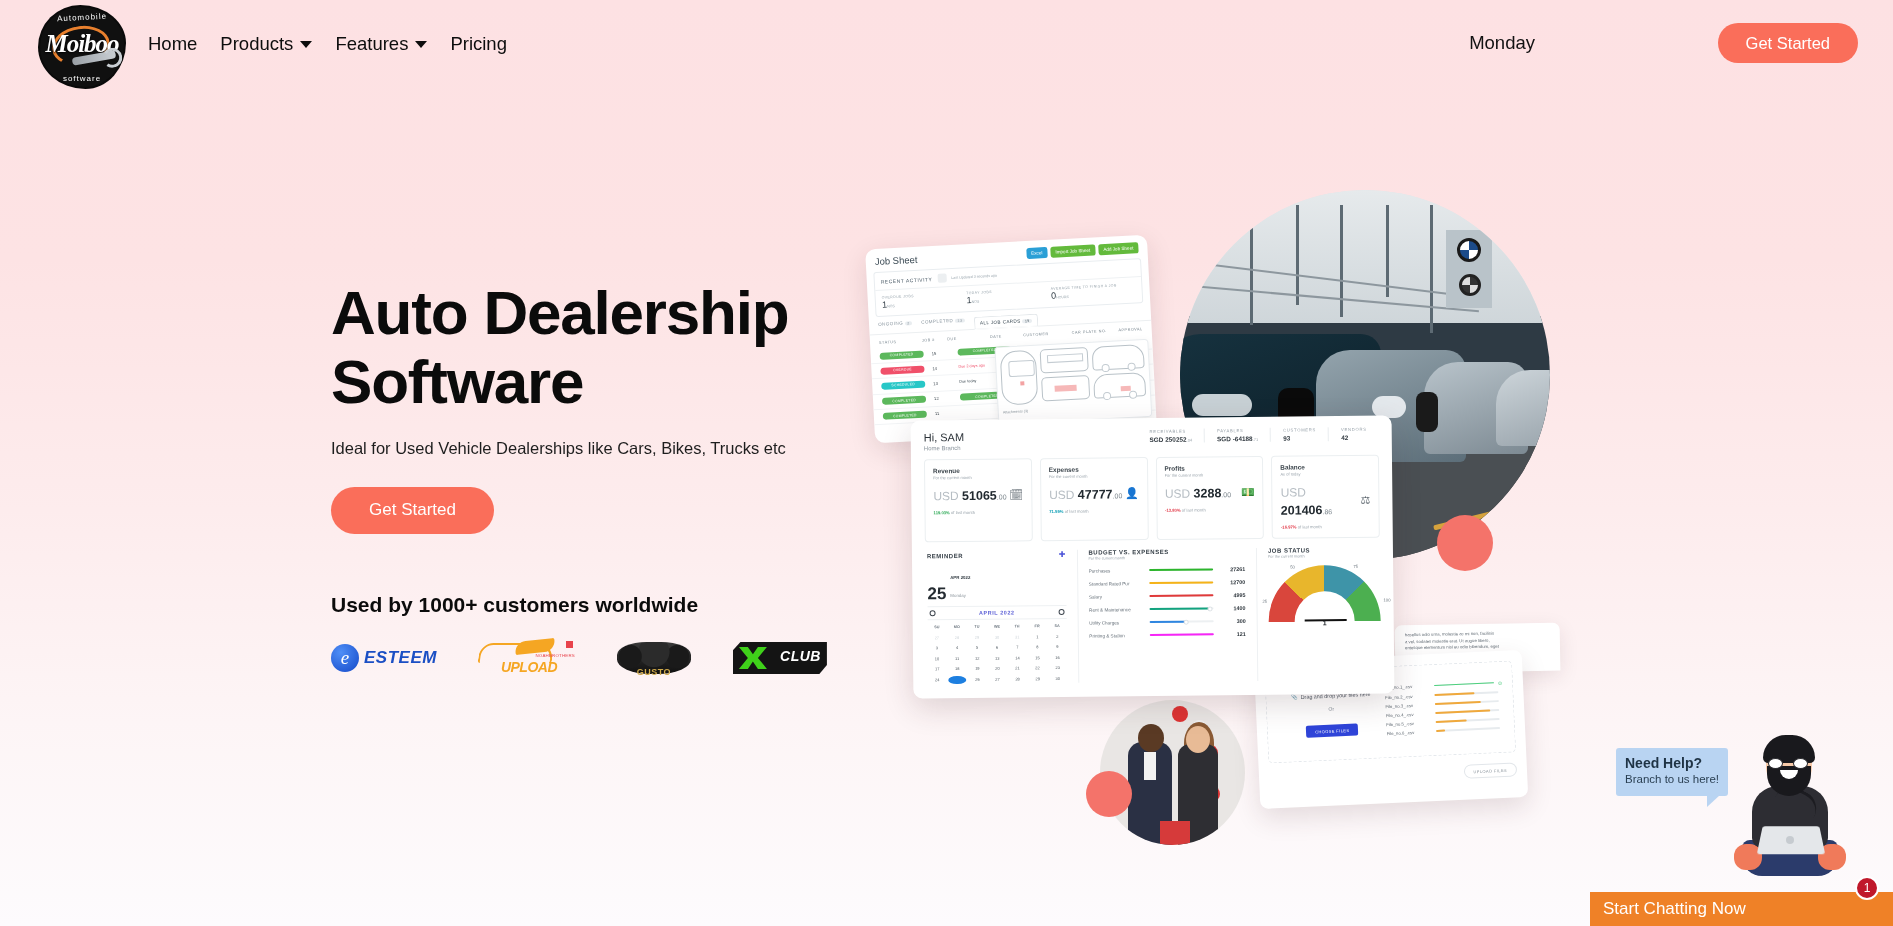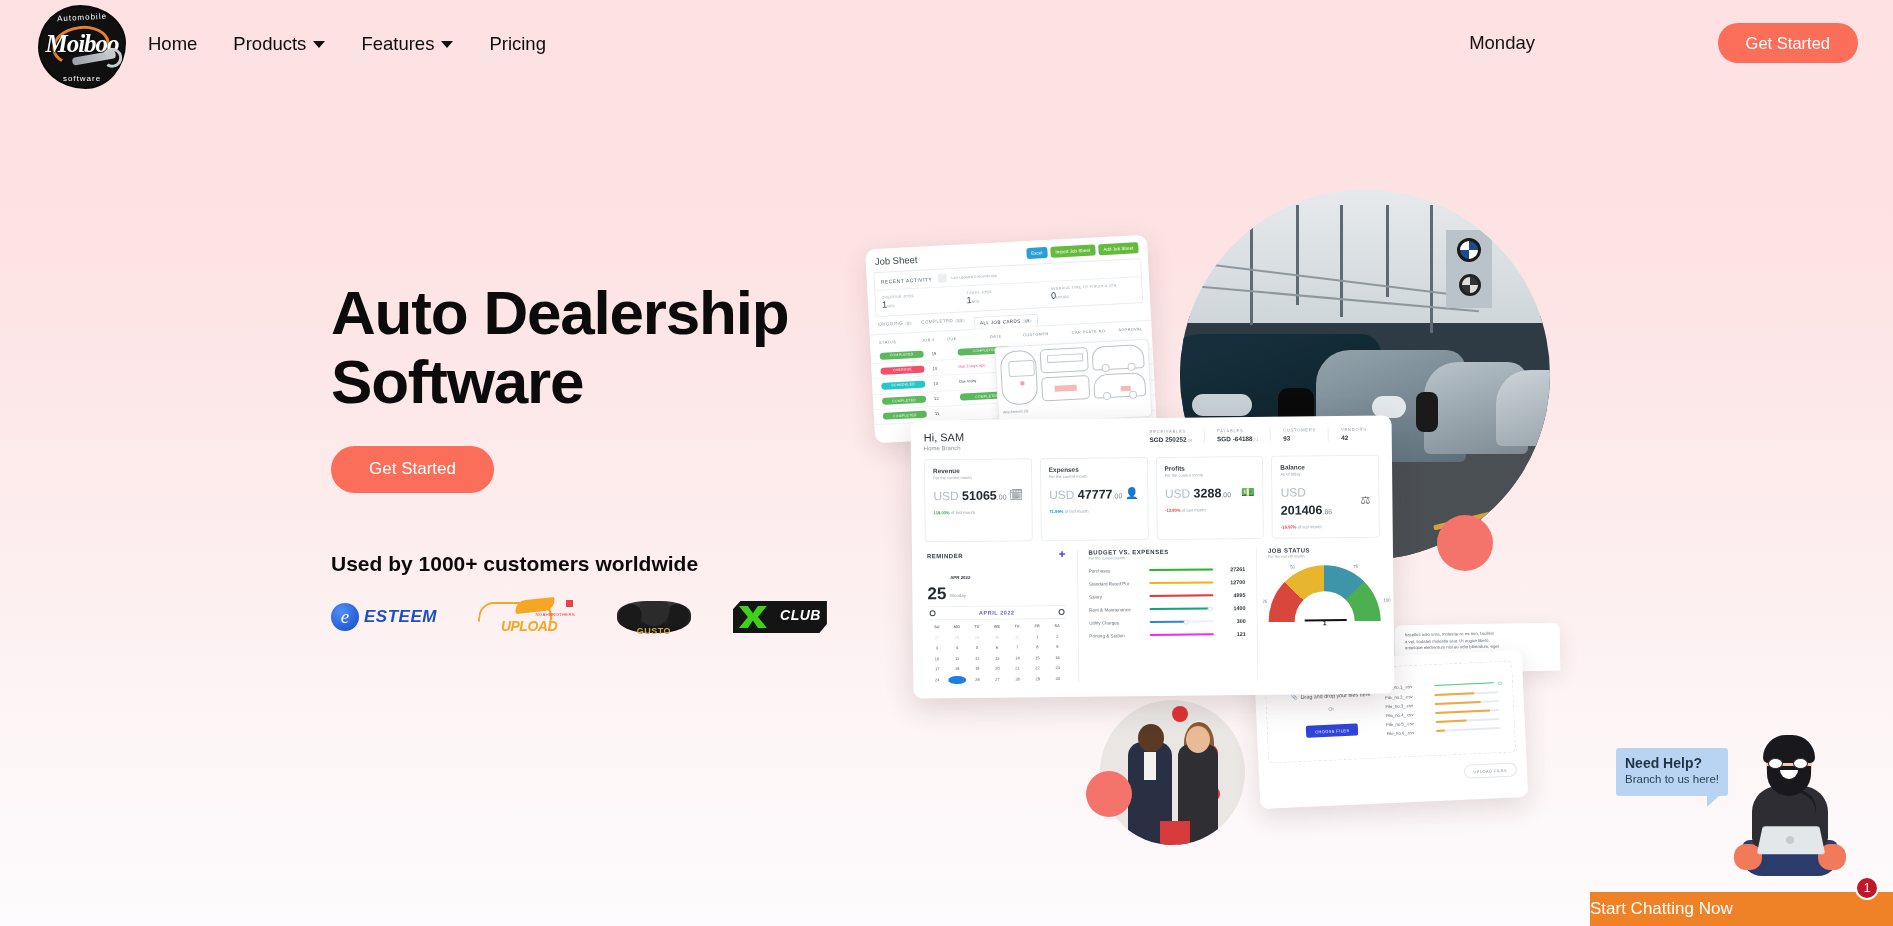--- a/index.html
+++ b/index.html
@@ -43,21 +43,21 @@
   .logo-wrench {
     position:absolute; left:36px; top:50px; width:44px; height:8px;
     background:linear-gradient(90deg,#9aa0a6,#c9ced3); border-radius:4px;
     transform:rotate(-10deg);
   }
   .logo-wrench:after{
     content:""; position:absolute; right:-6px; top:-3px; width:14px; height:14px;
     border:3px solid #c9ced3; border-radius:50%; border-left-color:transparent;
   }
 
-  .nav { position:absolute; left:148px; top:33px; display:flex; align-items:center; gap:36px; }
+  .nav { position:absolute; left:148px; top:33px; display:flex; align-items:center; gap:23px; }
   .nav-item {
     font-size:18.5px; color:#0d0d0d; display:flex; align-items:center; gap:7px;
     cursor:pointer; white-space:nowrap;
   }
   .caret { width:0;height:0;border-left:6px solid transparent;border-right:6px solid transparent;border-top:7px solid #0d0d0d; display:inline-block; }
 
   .login-link { position:absolute; right:358px; top:32px; font-size:18.5px; color:#121212; cursor:pointer; }
   .btn-get-started-nav {
     position:absolute; right:35px; top:23px; height:40px; padding:0 28px;
     background:#fa6e5a; color:#fff; border:none; border-radius:22px;
@@ -282,21 +282,21 @@
   .chat-bubble{
     position:absolute;left:26px;top:12px;width:112px;height:48px;background:#b9d4f2;
     border-radius:3px;padding:7px 9px;
   }
   .chat-bubble:after{content:"";position:absolute;right:8px;bottom:-11px;
     border-left:13px solid #b9d4f2;border-bottom:12px solid transparent;}
   .chat-h{font-size:14px;font-weight:700;color:#1f3345;}
   .chat-s{font-size:11.5px;color:#2a3f52;margin-top:2px;}
   .chat-bar{
     position:absolute;left:0;bottom:0;width:303px;height:34px;background:#ef8127;
-    display:flex;align-items:center;cursor:pointer;
+    display:flex;align-items:center;padding-left:13px;cursor:pointer;
   }
   .chat-bar-t{color:#fff;font-size:17px;}
   .chat-badge{
     position:absolute;right:14px;bottom:26px;width:24px;height:24px;border-radius:50%;
     background:#c0182b;color:#fff;font-size:12px;display:flex;align-items:center;justify-content:center;
     border:2px solid #fff;
   }
   .person{position:absolute;left:140px;top:0;width:120px;height:160px;}
   .p-head{position:absolute;left:36px;top:4px;width:46px;height:50px;border-radius:50% 50% 46% 46%;background:#f6c9a8;}
   .p-hair{position:absolute;left:33px;top:-1px;width:52px;height:28px;border-radius:26px 26px 6px 6px;background:#19191d;}
@@ -343,20 +343,21 @@
 
   <div class="login-link">Monday</div>
   <button class="btn-get-started-nav">Get Started</button>
 </div>
 
 <div class="hero-left">
   <h1 class="hero-title">
     <span>Auto Dealership</span><br>
     <span>Software</span>
   </h1>
+  <div class="hero-sub">Ideal for Used Vehicle Dealerships like Cars, Bikes, Trucks etc</div>
   <button class="btn-hero">Get Started</button>
   <div class="used-by">Used by 1000+ customers worldwide</div>
 
   <div class="logos-row">
     <div class="cust-logo">
       <div class="esteem-badge"></div>
       <div class="esteem-txt">ESTEEM</div>
     </div>
     <div class="cushion-wrap">
       <div class="cushion-car"></div>

